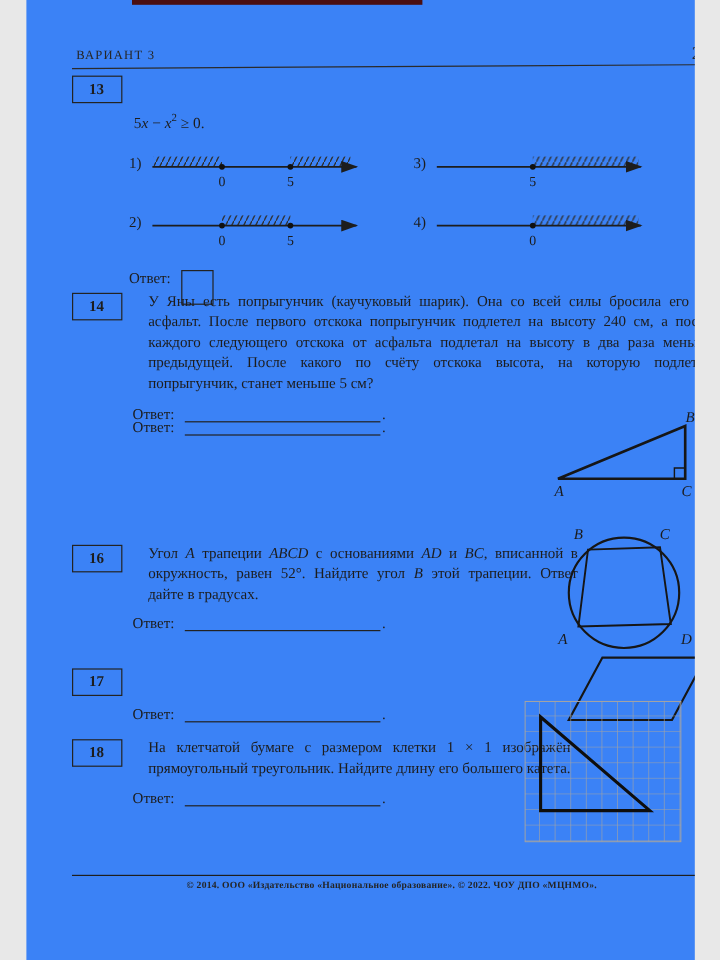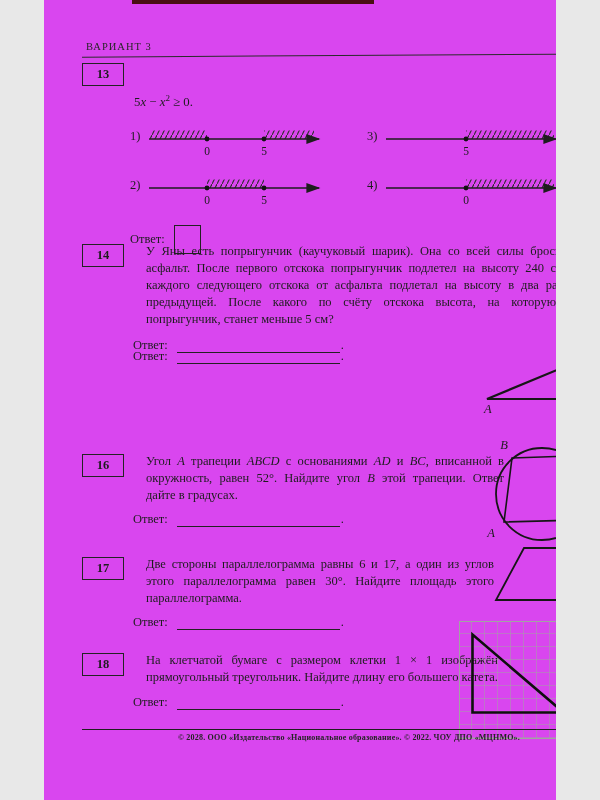--- a/index.html
+++ b/index.html
@@ -1,18 +1,18 @@
 <!DOCTYPE html>
 <html><head>
 <meta charset="utf-8">
 <style>
   html,body{margin:0;padding:0;background:#e8e8e8;}
   .page{
-    position:relative;width:512px;height:800px;margin:0 auto;
-    background:#d946ef;color:#1d1d1d;overflow:hidden;
+    position:relative;width:557px;height:800px;margin:0 auto;
+    background:#3b82f6;color:#1d1d1d;overflow:hidden;
     font-family:"Liberation Serif","DejaVu Serif",serif;
   }
   .scan-bar{position:absolute;top:0;left:88px;width:242px;height:4px;background:#4a0f12;}
   
   .hdr{position:absolute;top:37px;left:42px;width:528px;display:flex;justify-content:space-between;align-items:baseline;}
   .hdr-variant{font-size:10.5px;letter-spacing:1px;color:#262626;}
   .hdr-page{font-size:15px;color:#262626;}
   .hdr-rule{position:absolute;top:55px;left:38px;width:534px;border-top:1.2px solid #2b2b2b;transform:rotate(-0.35deg);}
   
   .prob{position:absolute;left:38px;width:534px;}
@@ -24,21 +24,21 @@
   }
   .ptext{font-size:12.5px;line-height:1.36;text-align:justify;}
   .eq{display:block;text-align:left;font-size:12.8px;margin:7px 0 0 52px;}
   .eq sup{font-size:9px;}
   
   .opts{margin:15px 0 0 48px;display:grid;grid-template-columns:237px 1fr;row-gap:13px;}
   .opt{display:flex;align-items:flex-start;gap:7px;}
   .opt-label{font-size:12.5px;line-height:14px;padding-top:4px;}
   .nl{display:block;}
   
-  .ans{display:flex;align-items:center;font-size:12.5px;font-family:Liberation Serif, serif;}
+  .ans{display:flex;align-items:flex-start;font-size:12.5px;font-family:Liberation Serif, serif;}
   .ans-line{display:inline-block;width:163px;border-bottom:1.2px solid #222;height:13px;margin-left:9px;}
   .ans-dot{margin-left:1px;}
   .ans-box{display:inline-block;width:25px;height:27px;border:1.4px solid #222;margin-left:9px;}
   .m14{margin:10px 0 0 51px;}
   .m13{margin:15px 0 0 48px;}
   
   .figabs{position:absolute;}
   svg text{font-family:"Liberation Serif","DejaVu Serif",serif;fill:#1b1b1b;}
   .fig-label{font-style:italic;font-size:12.5px;}
   .tick-label{font-size:11.5px;}
@@ -179,30 +179,29 @@
         <span class="ans-dot">.</span>
     </div>
   </div>
 
   <div class="prob" style="top:543px;height:80px">
     <svg class="figabs" style="right:4px;top:2px" width="118" height="58" viewBox="0 0 118 58">
       <polygon points="30,3 116,3 88,55 2,55" fill="none" stroke="#161616" stroke-width="1.8"></polygon>
     </svg>
     <div class="prow" style="margin-top:13px">
       <div class="numbox">17</div>
-      <div class="ptext" style="width:348px">Две стороны параллелограмма равны 6 и 17, а один из углов этого параллелограмма равен 30°. Найдите площадь этого параллелограмма.</div>
     </div>
     <div class="ans" style="margin:8px 0 0 51px">
       <span>Ответ:</span>
       <span class="ans-line"></span>
         <span class="ans-dot">.</span>
     </div>
   </div>
 
-  <div class="prob" style="top:621px;height:112px">
+  <div class="prob" style="top:584px;height:112px">
     <svg class="figabs" style="right:26px;top:0" width="131" height="118" viewBox="0 0 131 118">
       <defs>
         <pattern id="grid" patternUnits="userSpaceOnUse" width="13" height="13">
           <path d="M13,0 V13 M0,13 H13" fill="none" stroke="#a3a3a3" stroke-width="1"></path>
         </pattern>
       </defs>
       <rect x="0.5" y="0.5" width="130" height="117" fill="url(#grid)" stroke="#a3a3a3" stroke-width="1"></rect>
       <path d="M13.5,13.5 L13.5,91.5 L104.5,91.5 Z" fill="none" stroke="#0e0e0e" stroke-width="2.6"></path>
     </svg>
     <div class="prow" style="margin-top:31px">
@@ -211,16 +210,16 @@
     </div>
     <div class="ans" style="margin:9px 0 0 51px">
       <span>Ответ:</span>
       <span class="ans-line"></span>
         <span class="ans-dot">.</span>
     </div>
   </div>
 
   <div class="ftr-rule"></div>
   <div class="ftr">
-    <div class="ftr-l1">© 2028. ООО «Издательство «Национальное образование». © 2022. ЧОУ ДПО «МЦНМО».</div>
+    <div class="ftr-l1">© 2014. ООО «Издательство «Национальное образование». © 2022. ЧОУ ДПО «МЦНМО».</div>
   </div>
 
 </div>
 
 </body></html>

